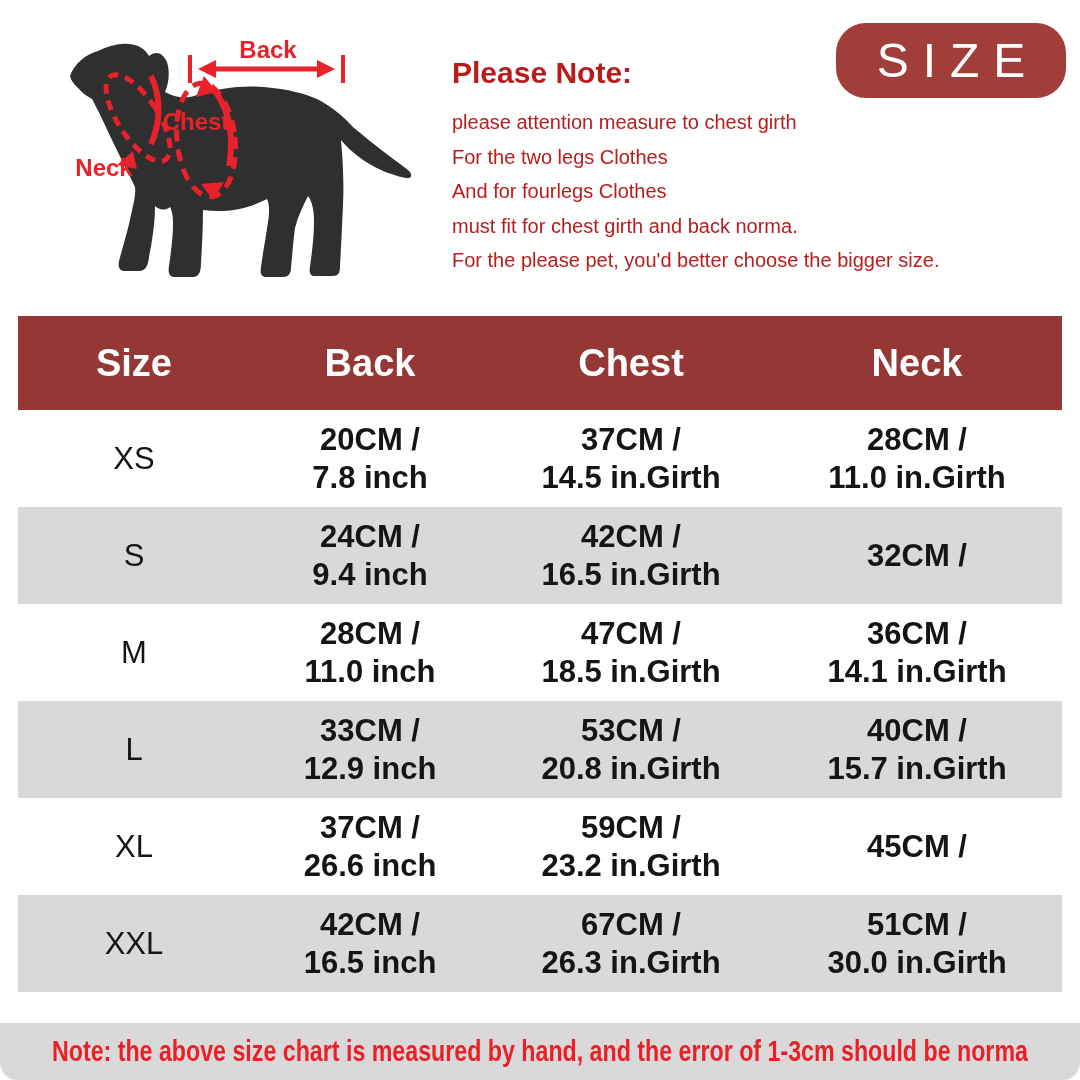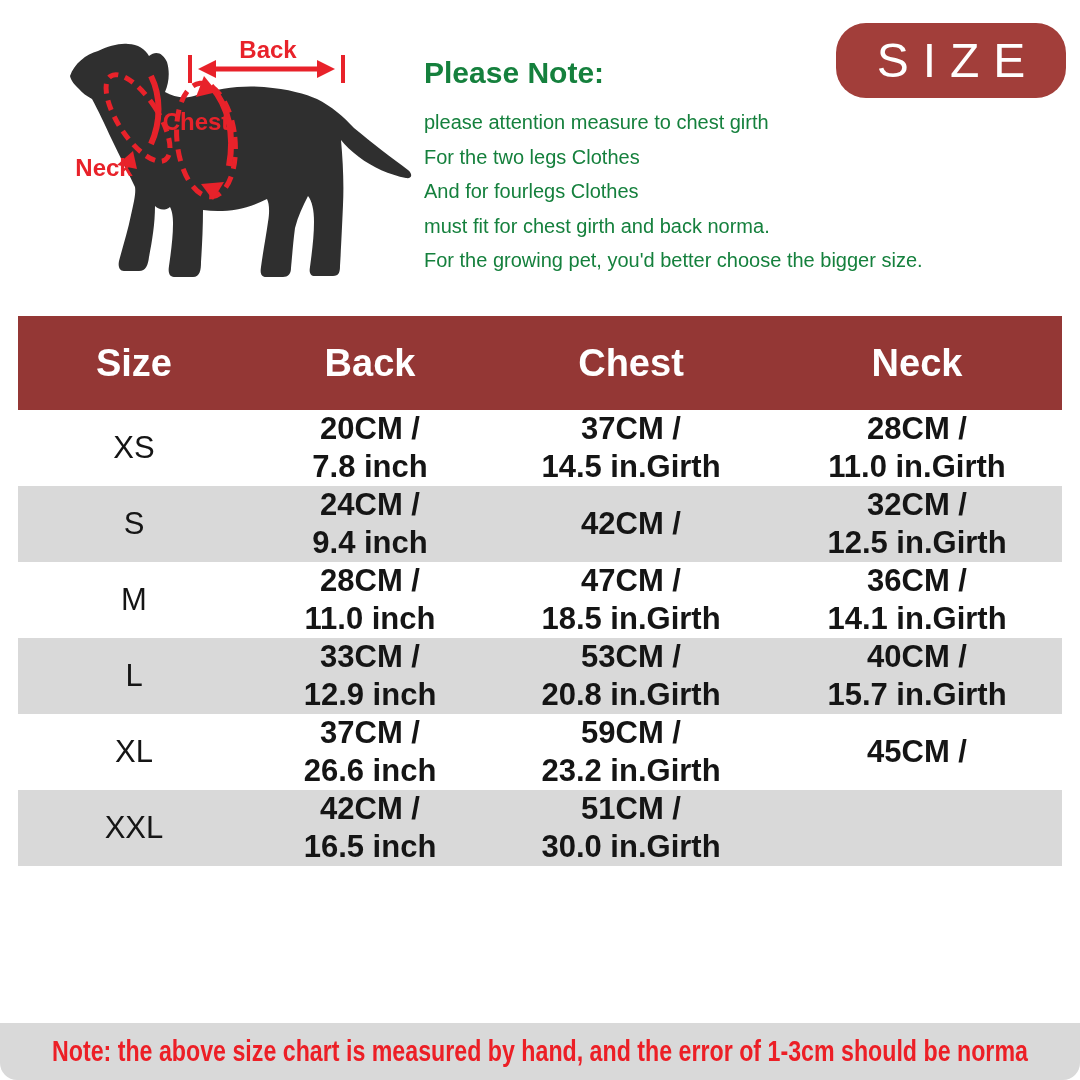--- a/index.html
+++ b/index.html
@@ -3,33 +3,33 @@
 <meta charset="utf-8">
 <style>
   html,body{margin:0;padding:0;background:#fff;}
   .canvas{
     position:relative;width:1080px;height:1080px;background:#ffffff;
     font-family:"Liberation Sans", sans-serif;overflow:hidden;border-radius:17px;
   }
   
   .dog-svg{position:absolute;left:0;top:0;width:446px;height:300px;}
   
-  .please-note{position:absolute;left:424px;top:56px;width:575px;color:#15803d;}
+  .please-note{position:absolute;left:452px;top:56px;width:575px;color:#b91c1c;}
   .pn-title{font-size:30px;font-weight:700;margin:0 0 15px 0;}
   .pn-line{font-size:20px;line-height:34.5px;font-weight:400;}
   
   .size-badge{
     position:absolute;left:836px;top:23px;width:230px;height:75px;
     background:#A23E3A;border-radius:30px;color:#fff;
     display:flex;align-items:center;justify-content:center;
     font-size:48px;font-weight:400;letter-spacing:14px;padding-left:14px;box-sizing:border-box;
   }
   
   .table{position:absolute;left:18px;top:316px;width:1044px;}
-  .tr{display:grid;grid-template-columns:232px 240px 282px 290px;height:76px;}
+  .tr{display:grid;grid-template-columns:232px 240px 282px 290px;height:97px;}
   .tr.thead{height:94px;background:#943735;}
   .table > .tr:nth-child(odd):not(.thead){background:#D9D9D9;}
   .th{color:#ffffff;font-weight:700;font-size:38px;display:flex;align-items:center;justify-content:center;}
   .td{display:flex;flex-direction:column;align-items:center;justify-content:center;
       font-weight:700;font-size:31px;line-height:38px;color:#151515;text-align:center;}
   .td.size-label{font-weight:400;font-size:31px;}
   
   .footer{
     position:absolute;left:0;top:1023px;width:1080px;height:57px;background:#D9D9D9;
     display:flex;align-items:center;justify-content:center;
@@ -87,21 +87,21 @@
     </g>
     <text class="red-label" x="104" y="176">Neck</text>
   </svg>
 
   <div class="please-note">
     <div class="pn-title">Please Note:</div>
     <div class="pn-line">please attention measure to chest girth</div>
     <div class="pn-line">For the two legs Clothes</div>
     <div class="pn-line">And for fourlegs Clothes</div>
     <div class="pn-line">must fit for chest girth and back norma.</div>
-    <div class="pn-line">For the growing pet, you'd better choose the bigger size.</div>
+    <div class="pn-line">For the please pet, you'd better choose the bigger size.</div>
   </div>
 
   <div class="size-badge">SIZE</div>
 
   <div class="table">
     <div class="tr thead">
       <div class="th">Size</div>
       <div class="th">Back</div>
       <div class="th">Chest</div>
       <div class="th">Neck</div>
@@ -124,24 +124,24 @@
     </div>
 
     <div class="tr">
       <div class="td size-label">S</div>
       <div class="td">
         <span>24CM /</span>
         <span>9.4 inch</span>
       </div>
       <div class="td">
         <span>42CM /</span>
+        <span>16.5 in.Girth</span>
       </div>
       <div class="td">
         <span>32CM /</span>
-        <span>12.5 in.Girth</span>
       </div>
     </div>
 
     <div class="tr">
       <div class="td size-label">M</div>
       <div class="td">
         <span>28CM /</span>
         <span>11.0 inch</span>
       </div>
       <div class="td">
@@ -183,20 +183,24 @@
       <div class="td">
         <span>45CM /</span>
       </div>
     </div>
 
     <div class="tr">
       <div class="td size-label">XXL</div>
       <div class="td">
         <span>42CM /</span>
         <span>16.5 inch</span>
+      </div>
+      <div class="td">
+        <span>67CM /</span>
+        <span>26.3 in.Girth</span>
       </div>
       <div class="td">
         <span>51CM /</span>
         <span>30.0 in.Girth</span>
       </div>
     </div>
   </div>
 
   <div class="footer">
     <span>Note: the above size chart is measured by hand, and the error of 1-3cm should be norma</span>

